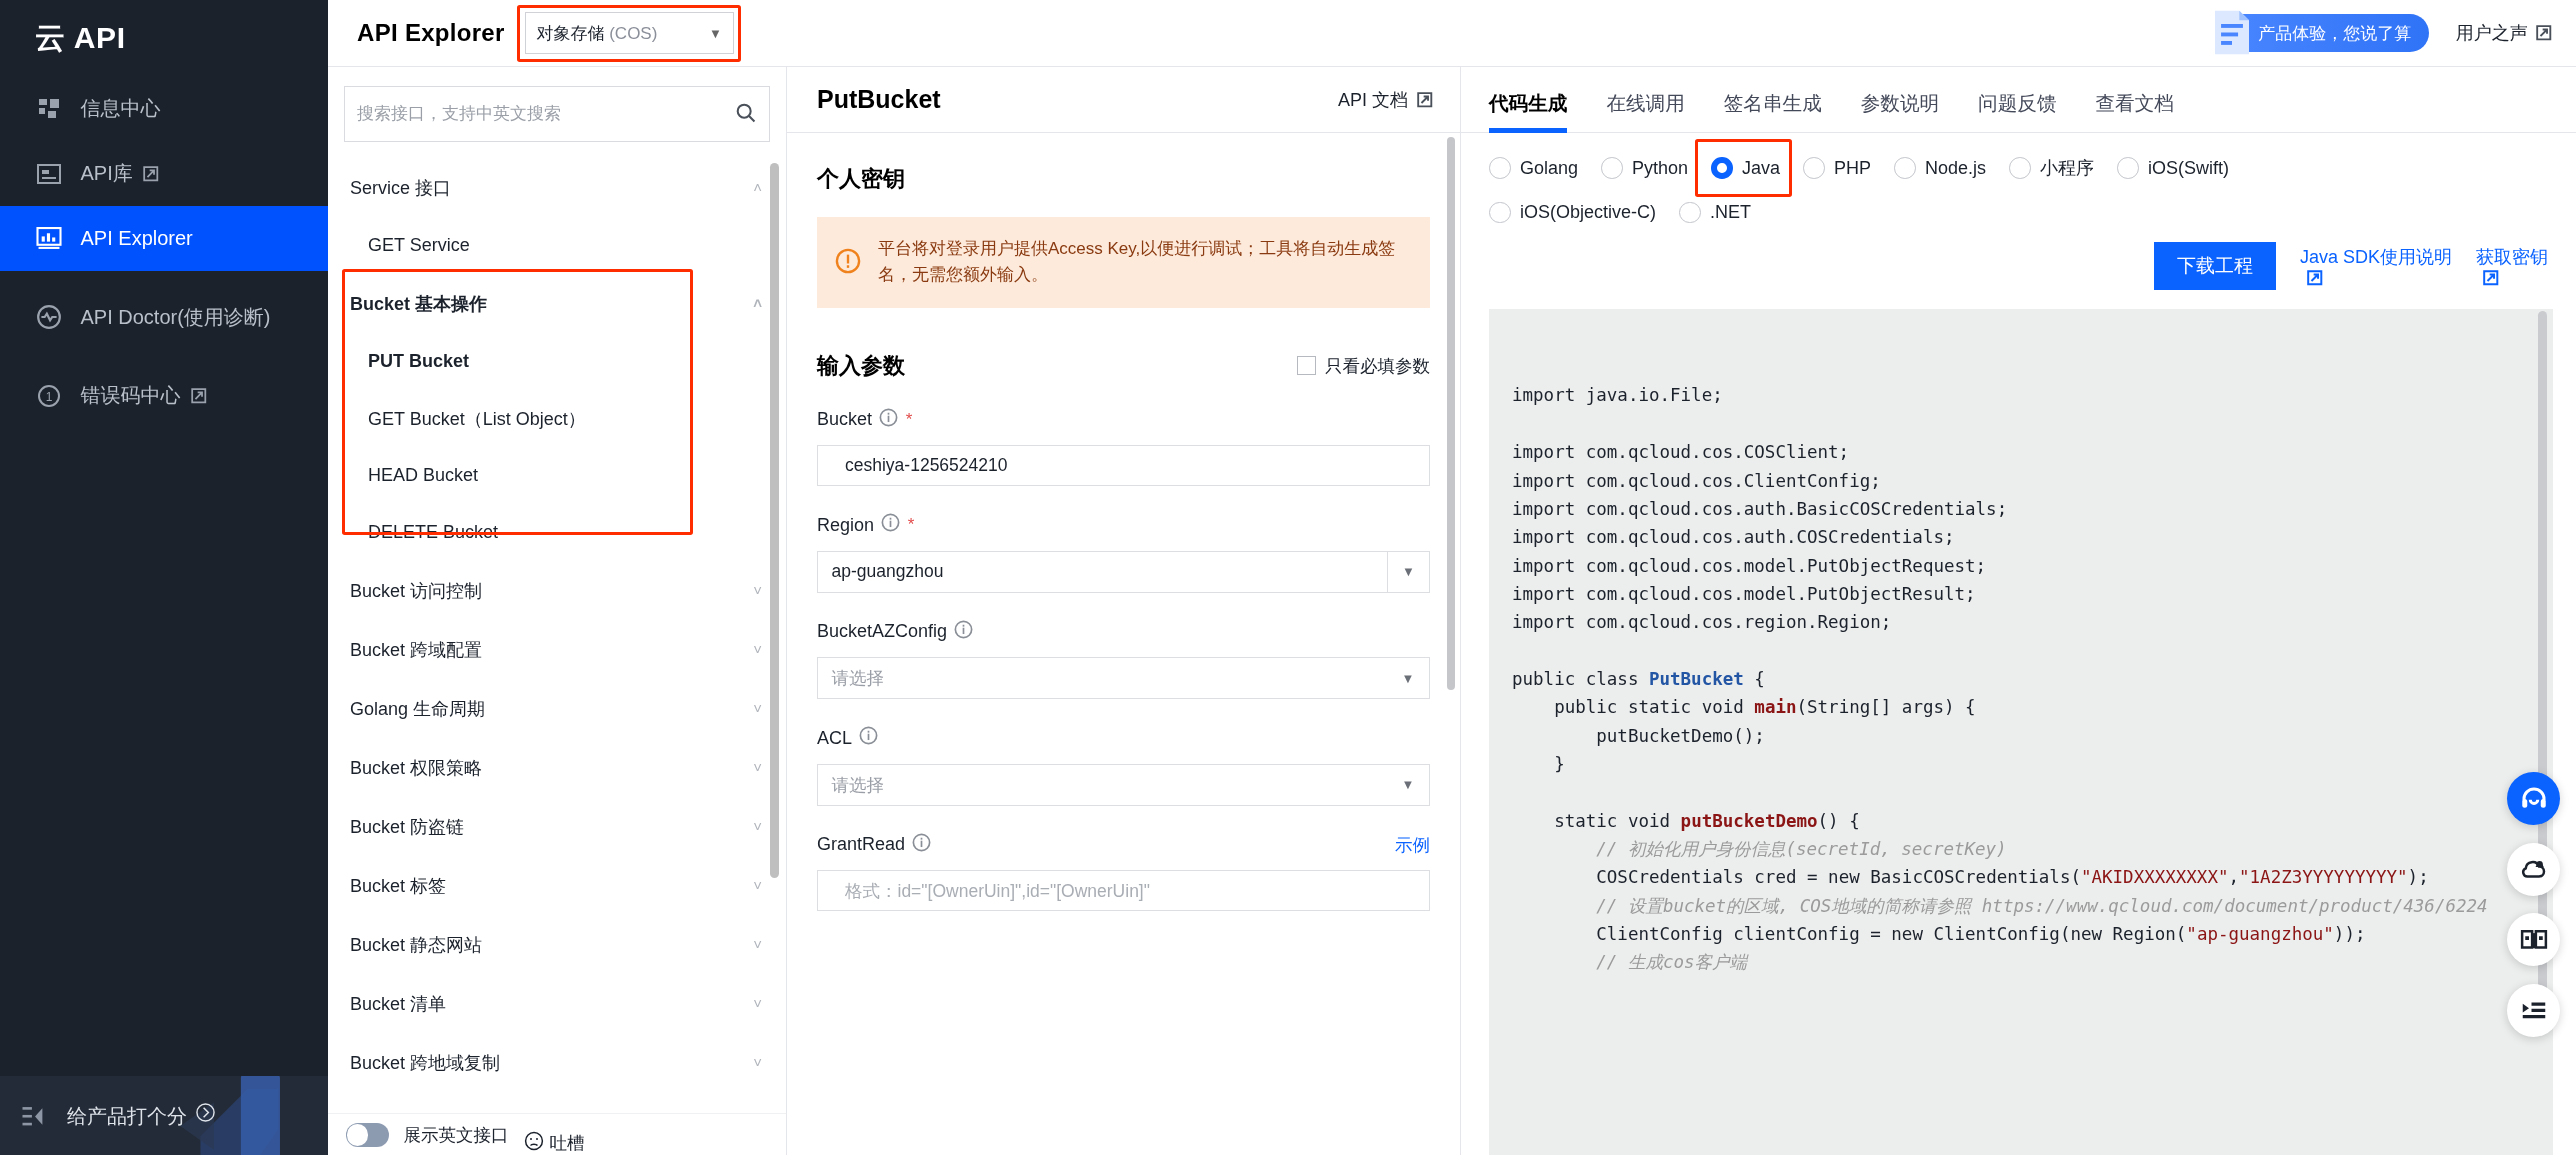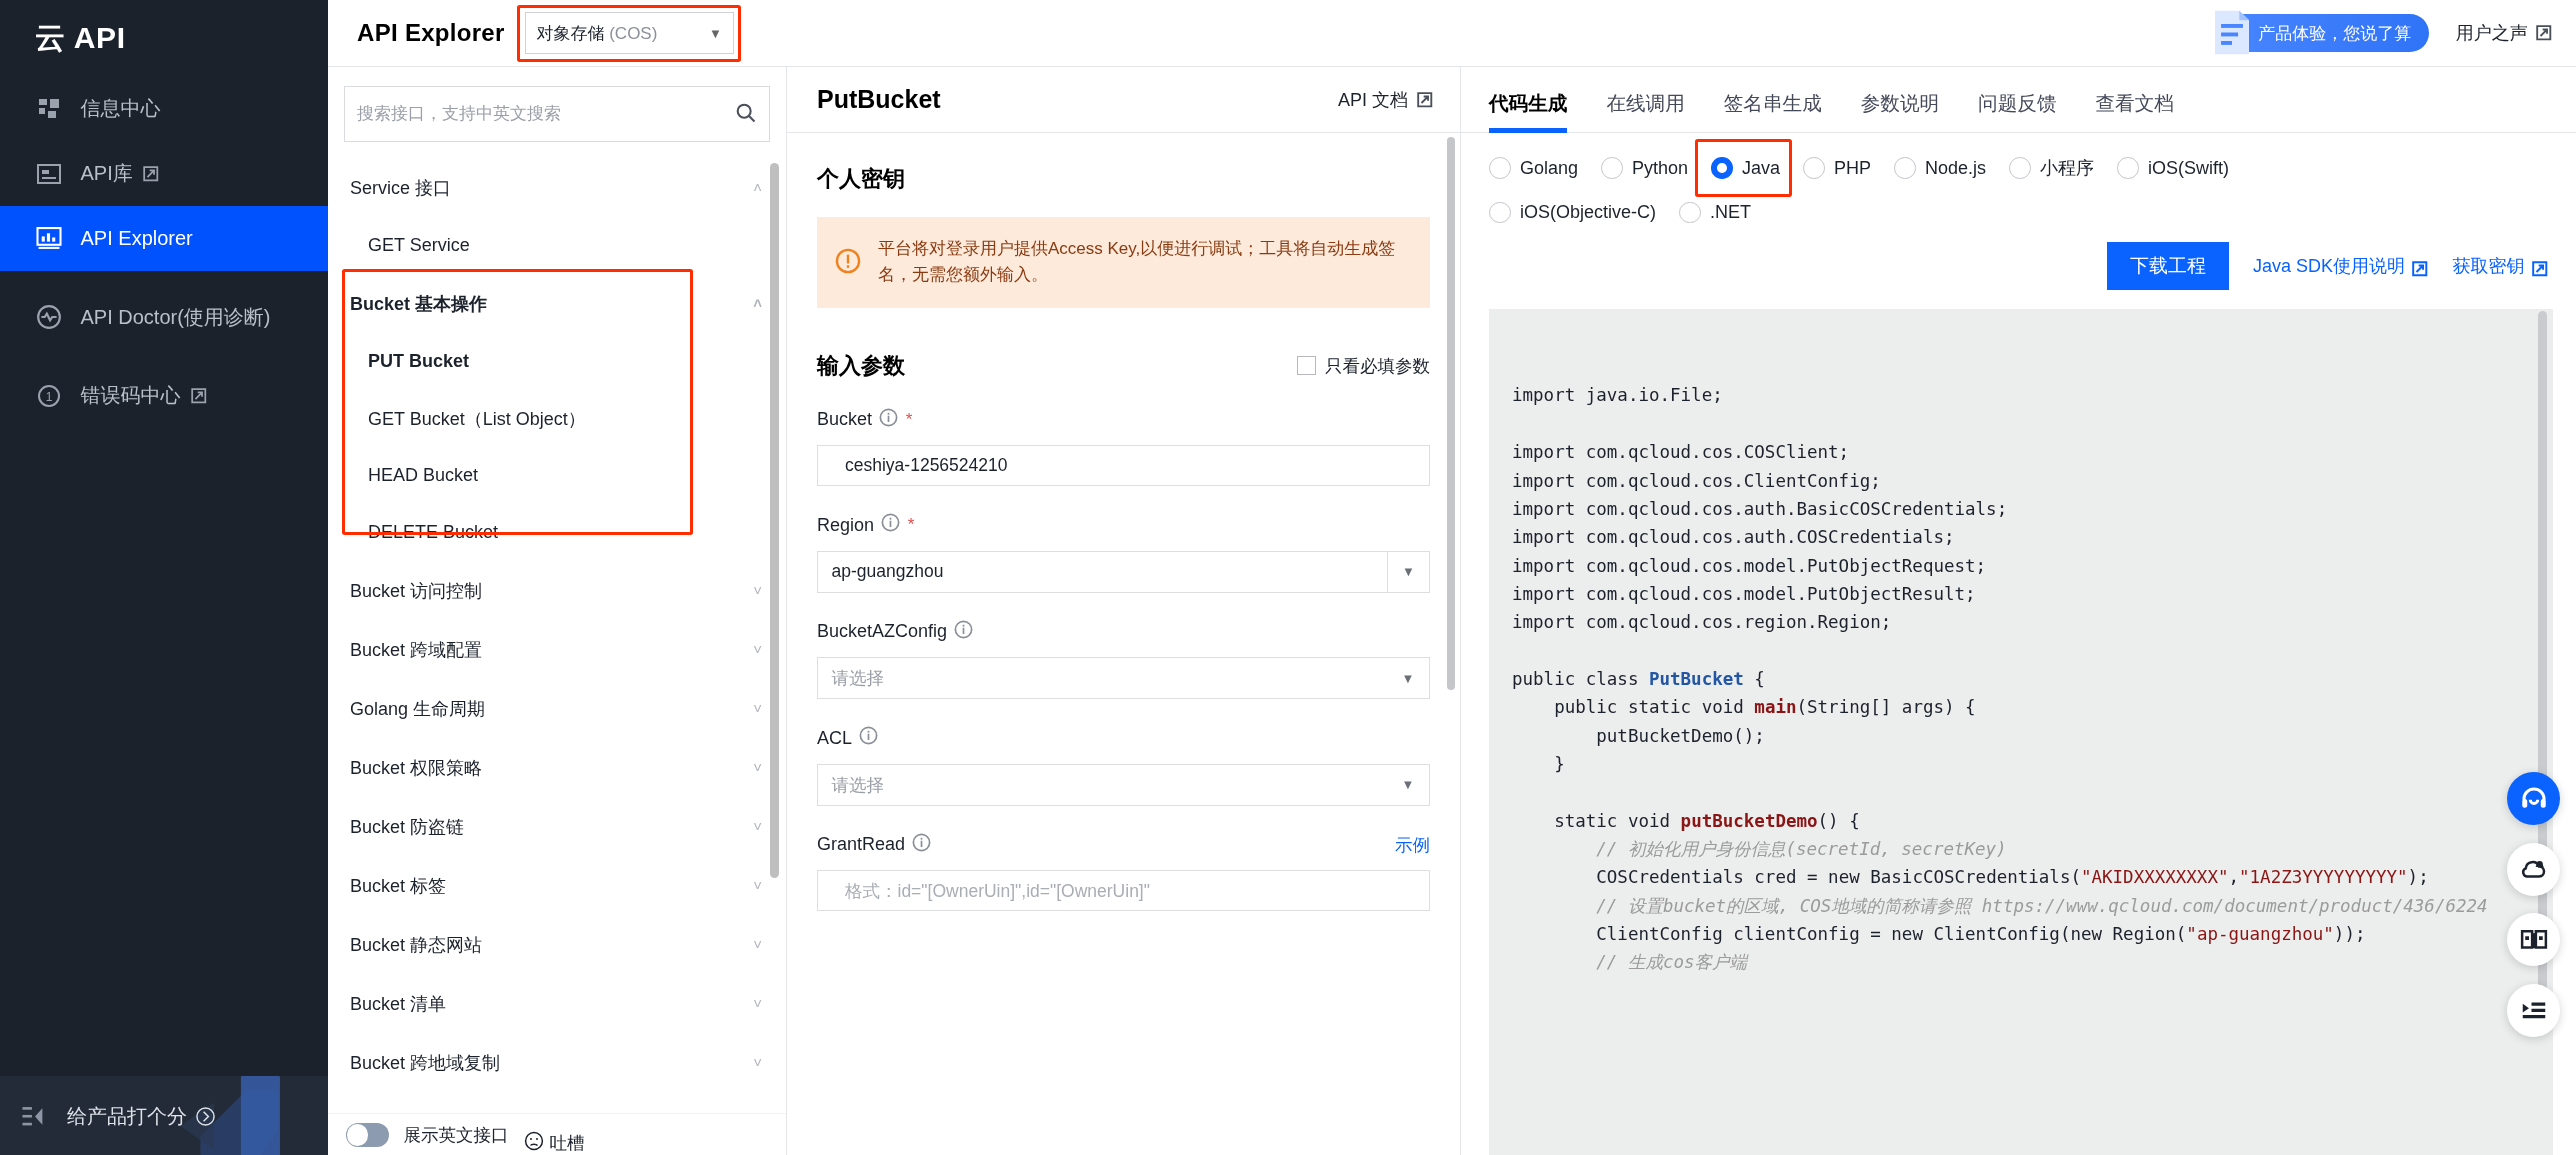--- a/index.html
+++ b/index.html
@@ -35,21 +35,21 @@
   .nav-item.active { background: #0052ff; color: #fff; }
   .nav-item .label-wrap { display: flex; align-items: center; flex-wrap: wrap; max-width: 223px; }
   .nav-item .ext { margin-left: 9.4px; display: inline-flex; }
   .nav-bottom {
     position: absolute; bottom: 0; left: 0; width: 328px; height: 80px;
     background: #242b38; display: flex; align-items: center;
     overflow: hidden;
   }
   .nav-collapse { width: 67px; display: flex; justify-content: center; align-items: center; }
   .nav-rate {
-    display: flex; align-items: center; color: #dfe4ea; font-size: 20px;
+    display: flex; align-items: flex-start; color: #dfe4ea; font-size: 20px;
     position: relative; z-index: 2;
   }
   .nav-rate .arr { margin-left: 9.4px; display: inline-flex; }
   .nav-bottom-deco {
     position: absolute; right: 13.5px; bottom: -13.5px; width: 155px; height: 108px;
     z-index: 1; opacity: .9;
   }
 
   
   .right { flex: 1; display: flex; flex-direction: column; min-width: 0; }
@@ -226,21 +226,21 @@
   .radio.on { border: 6px solid #0a62ff; }
   .dlrow {
     display: flex; align-items: center; justify-content: flex-end;
     padding: 19px 28px 0 28px; gap: 24px;
   }
   .btn-primary {
     background: #0a62ff; color: #fff; font-size: 19px;
     padding: 10.8px 23px; cursor: pointer;
   }
   .sdk-link, .key-link {
-    display: flex; align-items: flex-end; font-size: 18px; color: #0a62ff; cursor: pointer;
+    display: flex; align-items: flex-start; font-size: 18px; color: #0a62ff; cursor: pointer; flex-direction: column;
   }
   .sdk-link .ext, .key-link .ext { margin-left: 6px; display: inline-flex; }
   .codebox {
     margin: 19px 23px 0 28px; background: #eceded; flex: 1;
     overflow: hidden; padding: 16px 23px;
     font-family: "DejaVu Sans Mono", "Liberation Mono", monospace;
     font-size: 17.5px; line-height: 1.62; white-space: pre-wrap;
     word-break: break-all; color: #1c222c; position: relative;
   }
   .k  { font-weight: normal; color: #1c222c; }

